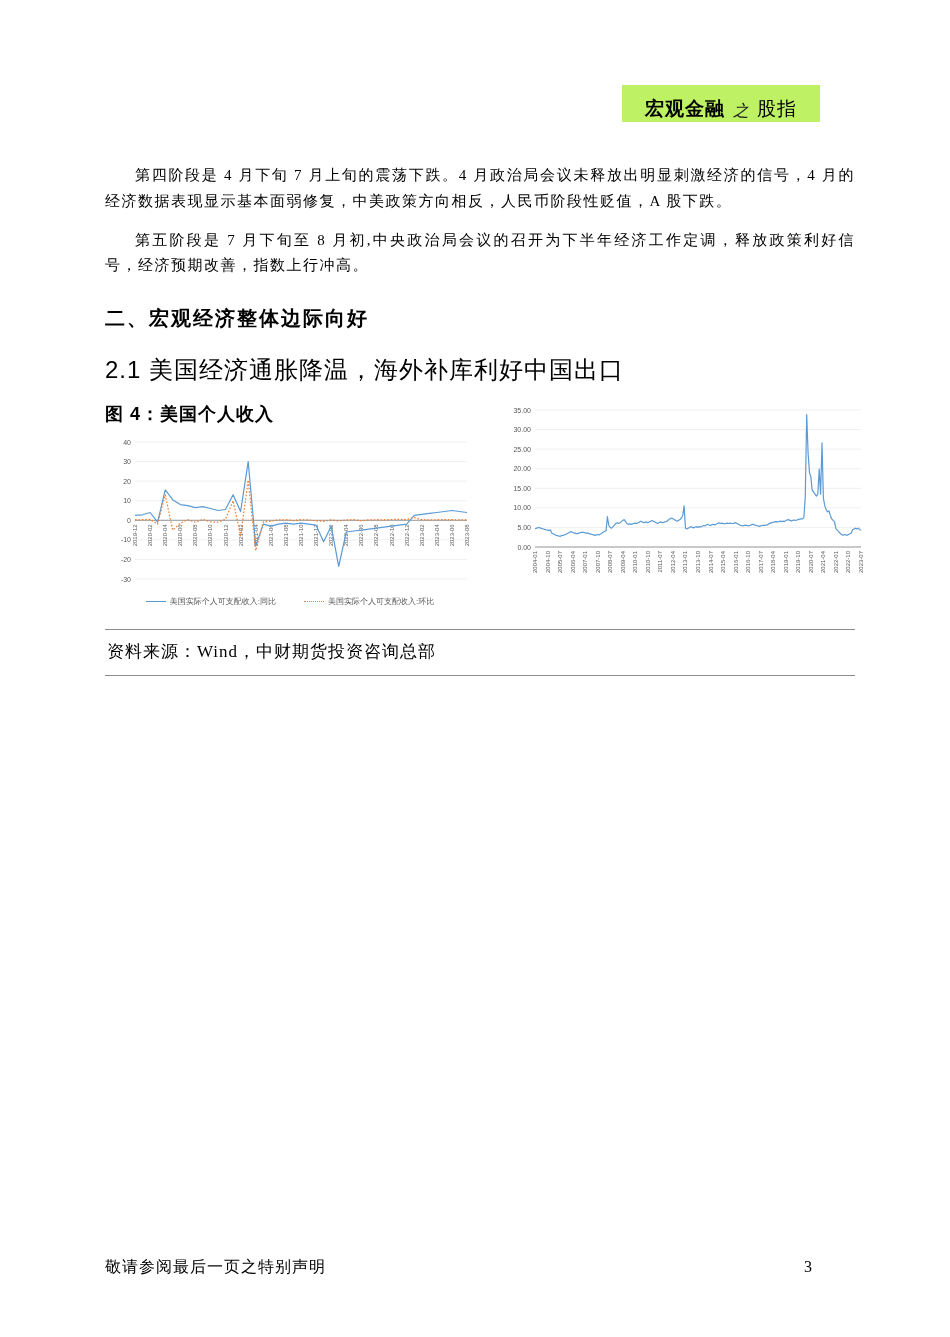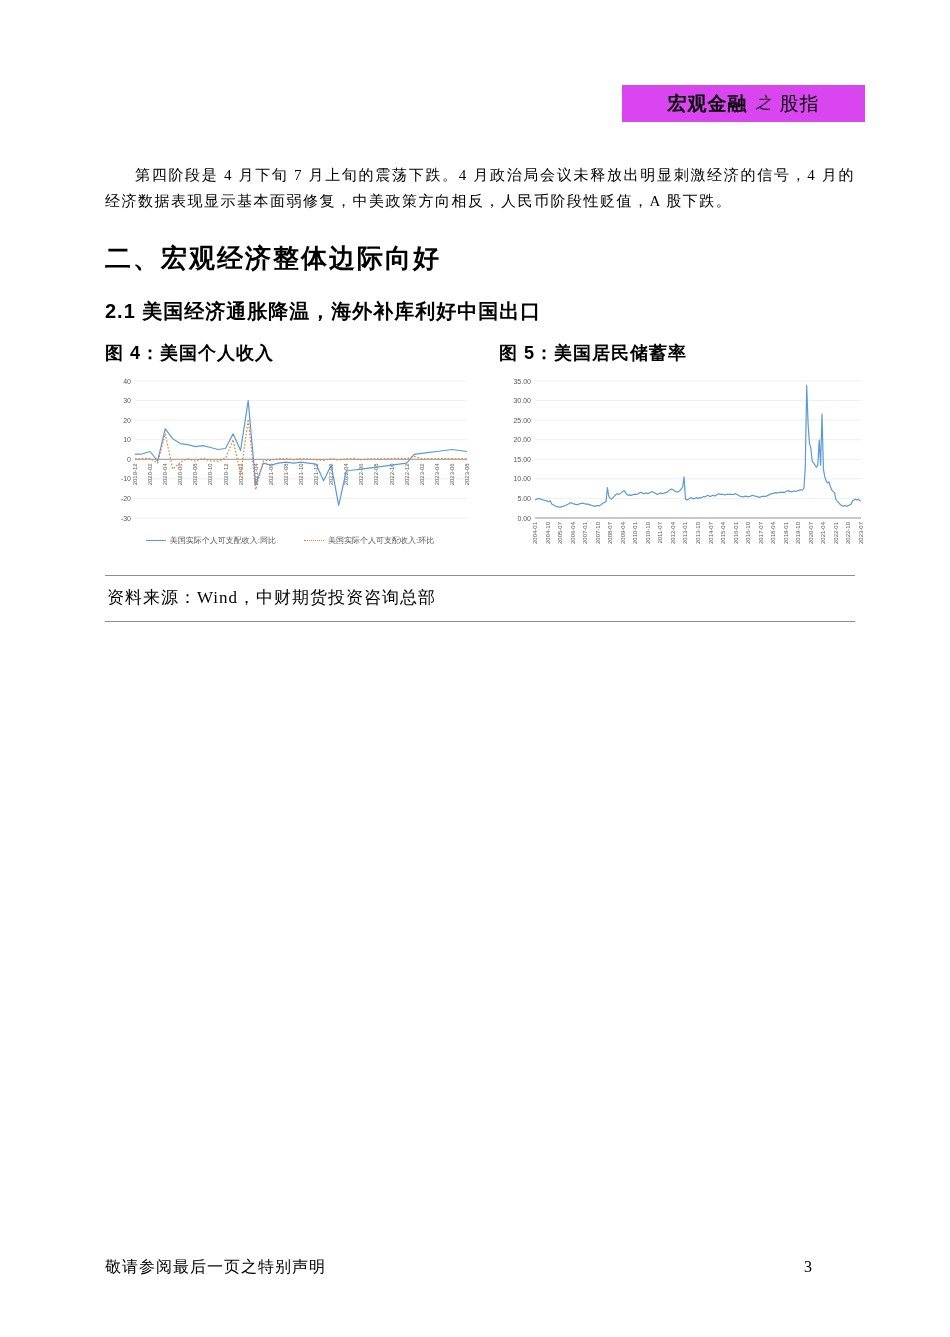--- a/index.html
+++ b/index.html
@@ -1,63 +1,64 @@
 <!DOCTYPE html>
 <html><head>
 <meta charset="utf-8">
 <style>
   html,body{margin:0;padding:0;background:#ffffff;}
   .page{position:relative;width:950px;height:1337px;background:#ffffff;overflow:hidden;
         font-family:"Liberation Serif","DejaVu Serif",serif;color:#000;}
   
-  .header-bar{position:absolute;top:85px;left:622px;width:243px;height:37px;
-              background:#d946ef;display:flex;align-items:center;justify-content:center;}
+  .header-bar{position:absolute;top:85px;left:622px;width:198px;height:37px;
+              background:#bef264;display:flex;align-items:flex-end;justify-content:center;}
   .header-bar .cat{font-family:"Liberation Sans",sans-serif;font-weight:bold;font-size:19px;letter-spacing:1px;}
   .header-bar .sep{font-style:italic;font-size:16px;margin:0 8px;color:#222;}
   .header-bar .topic{font-family:"Liberation Sans",sans-serif;font-size:19px;letter-spacing:1px;}
   
   .content{position:absolute;left:105px;top:163px;width:750px;}
   .content p{font-size:15px;line-height:1.72;letter-spacing:1.5px;text-align:justify;
              text-indent:2em;margin:0 0 13px 0;}
-  h1.section{font-family:"Liberation Sans",sans-serif;font-weight:bold;font-size:26px;
+  h1.section{font-family:"Liberation Sans",sans-serif;font-weight:bold;font-size:20px;
              letter-spacing:2px;margin:26px 0 22px 0;}
-  h2.subsection{font-family:"Liberation Sans",sans-serif;font-weight:bold;font-size:20px;
+  h2.subsection{font-family:"Liberation Sans",sans-serif;font-weight:normal;font-size:24px;
                 letter-spacing:1px;margin:0 0 16px 0;}
   
   .figures{display:flex;gap:24px;}
   .figure{width:370px;}
   .fig-title{font-family:"Liberation Sans",sans-serif;font-weight:bold;font-size:18px;
              letter-spacing:1px;margin-bottom:8px;}
   .chart-box{width:370px;}
   .legend{display:flex;justify-content:center;gap:28px;font-size:8px;color:#595959;
           font-family:"Liberation Sans",sans-serif;margin-top:3px;}
   .legend-item{display:flex;align-items:center;gap:4px;}
   .legend-key{display:inline-block;width:20px;height:0;}
   
-  .source-row{border-top:1px solid #8c8c8c;border-bottom:1px solid #8c8c8c;
+  .source-row{margin-top:22px;border-top:1px solid #8c8c8c;border-bottom:1px solid #8c8c8c;
               padding:10px 2px 12px 2px;font-size:17px;letter-spacing:1px;}
   
   .footer{position:absolute;left:105px;top:1257px;width:750px;display:flex;
           justify-content:space-between;align-items:baseline;font-size:16px;letter-spacing:1px;}
   .footer .pageno{margin-right:42px;font-size:16px;}
   svg text{font-family:"Liberation Sans",sans-serif;}
 </style>
 </head>
 <body>
 
 <div class="page">
 
   <div class="header-bar">
     <span class="cat">宏观金融</span>
     <span class="sep">之</span>
     <span class="topic">股指</span>
   </div>
 
   <div class="content">
     <p>第四阶段是 4 月下旬 7 月上旬的震荡下跌。4 月政治局会议未释放出明显刺激经济的信号，4 月的经济数据表现显示基本面弱修复，中美政策方向相反，人民币阶段性贬值，A 股下跌。</p>
+    <p>第五阶段是 7 月下旬至 8 月初,中央政治局会议的召开为下半年经济工作定调，释放政策利好信号，经济预期改善，指数上行冲高。</p>
 
     <h1 class="section">二、宏观经济整体边际向好</h1>
     <h2 class="subsection">2.1 美国经济通胀降温，海外补库利好中国出口</h2>
 
 
     <div class="figures">
       <div class="figure">
         <div class="fig-title">图 4：美国个人收入</div>
         <div class="chart-box" id="chart4"><svg width="370" height="155">
               <line x1="30" x2="362" y1="8" y2="8" stroke="#efefef" stroke-width="1"></line>
@@ -107,21 +108,20 @@
                 <span class="legend-key" style="border-top: 1.5px solid rgb(91, 155, 213);"></span>
                 <span>美国实际个人可支配收入:同比</span>
               </span>
               <span class="legend-item">
                 <span class="legend-key" style="border-top: 1.5px dotted rgb(237, 125, 49);"></span>
                 <span>美国实际个人可支配收入:环比</span>
               </span>
             </div></div>
       </div>
       <div class="figure">
-        <div class="fig-title">图 5：美国居民储蓄率</div>
         <div class="chart-box" id="chart5"><svg width="370" height="198">
               <line x1="36" x2="362" y1="8" y2="8" stroke="#efefef" stroke-width="1"></line>
               <text x="32" y="10.5" text-anchor="end" font-size="7" fill="#595959">35.00</text>
               <line x1="36" x2="362" y1="27.57142857142857" y2="27.57142857142857" stroke="#efefef" stroke-width="1"></line>
               <text x="32" y="30.07142857142857" text-anchor="end" font-size="7" fill="#595959">30.00</text>
               <line x1="36" x2="362" y1="47.14285714285714" y2="47.14285714285714" stroke="#efefef" stroke-width="1"></line>
               <text x="32" y="49.64285714285714" text-anchor="end" font-size="7" fill="#595959">25.00</text>
               <line x1="36" x2="362" y1="66.71428571428571" y2="66.71428571428571" stroke="#efefef" stroke-width="1"></line>
               <text x="32" y="69.21428571428571" text-anchor="end" font-size="7" fill="#595959">20.00</text>
               <line x1="36" x2="362" y1="86.28571428571428" y2="86.28571428571428" stroke="#efefef" stroke-width="1"></line>

